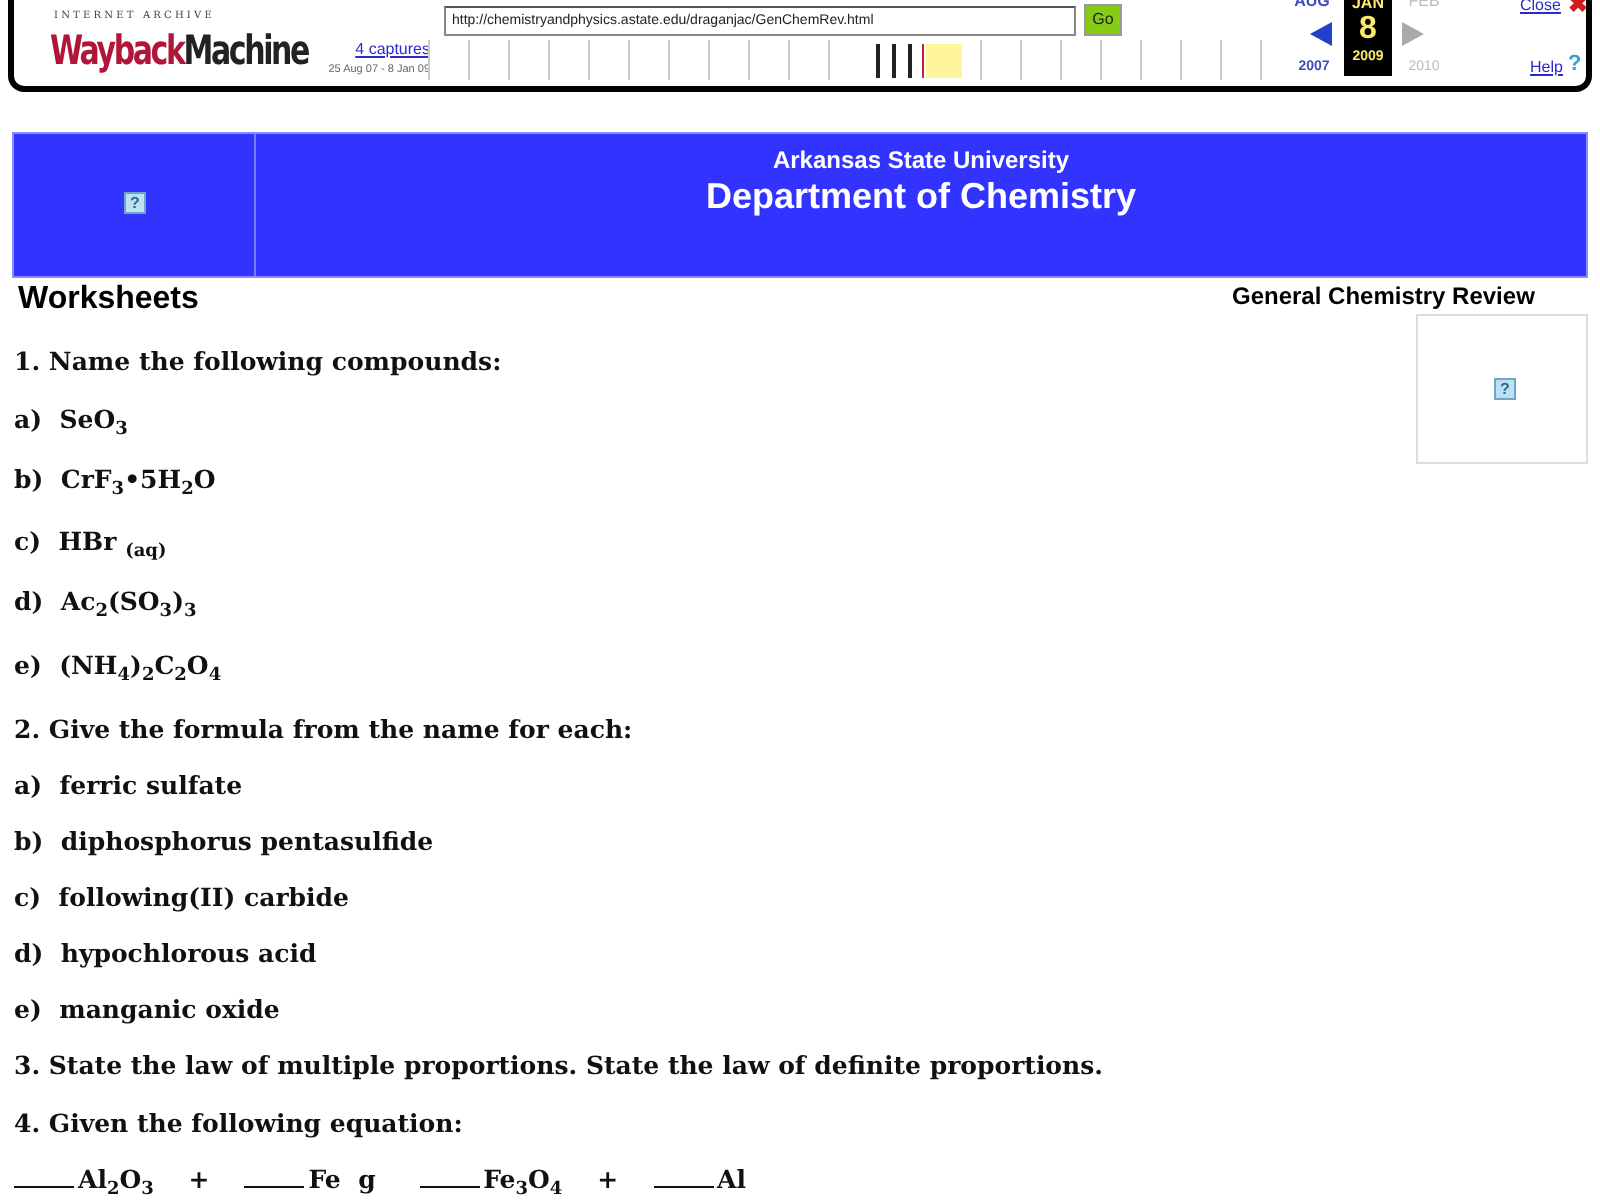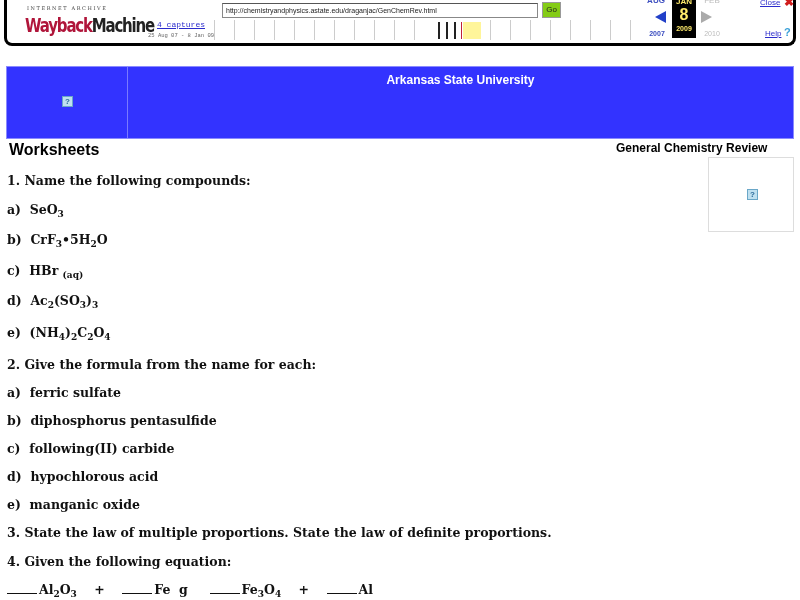--- a/index.html
+++ b/index.html
@@ -20,21 +20,21 @@
 
   .wb-url {
     position: absolute; left: 215px; top: 9px; width: 316px; height: 15px;
     border: 1px solid #888; border-top-color: #555; background: #fff;
     font-size: 7px; line-height: 13px; padding-left: 3px; color: #222; white-space: nowrap; overflow: hidden;
   }
   .wb-go {
     position: absolute; left: 535px; top: 8px; width: 19px; height: 16px;
     border: 1px solid #999; background: #84cc16; font-size: 8px; text-align: center; line-height: 14px; color: #222;
   }
-  .wb-captures { position: absolute; left: 140px; top: 26px; width: 68px; text-align: center; font-family: Liberation Mono, monospace; }
+  .wb-captures { position: absolute; left: 140px; top: 26px; width: 68px; text-align: right; }
   .wb-captures a { font-size: 8px; color: #2b2bcc; text-decoration: underline; display: block; }
   .wb-captures .range { font-size: 5.5px; color: #666; margin-top: 3px; display: block; white-space: nowrap; }
 
   .wb-spark { position: absolute; left: 207px; top: 26px; width: 420px; height: 20px; }
   .wb-spark .tick { position: absolute; top: 0; width: 1px; height: 20px; background: #ccc; }
   .wb-spark .cap { position: absolute; top: 2px; width: 2px; height: 17px; background: #222; }
   .wb-spark .capred { position: absolute; top: 2px; width: 1px; height: 17px; background: #c0203a; }
   .wb-spark .hl { position: absolute; top: 2px; width: 18px; height: 17px; background: #fff59a; }
 
   .wb-month { position: absolute; top: 2px; width: 30px; text-align: center; font-weight: bold; font-size: 8px; }
@@ -138,20 +138,21 @@
   <a class="wb-help">Help</a>
   <span class="wb-help-q">?</span>
 </div>
 
 <div class="banner">
   <div class="banner-left">
     <div class="broken-img">?</div>
   </div>
   <div class="banner-text">
     <span class="uni">Arkansas State University</span>
+    <span class="dept">Department of Chemistry</span>
   </div>
 </div>
 
 <div class="worksheets">Worksheets</div>
 <div class="gcr">General Chemistry Review</div>
 
 <div class="side-img-box">
   <div class="broken-img">?</div>
 </div>
 

